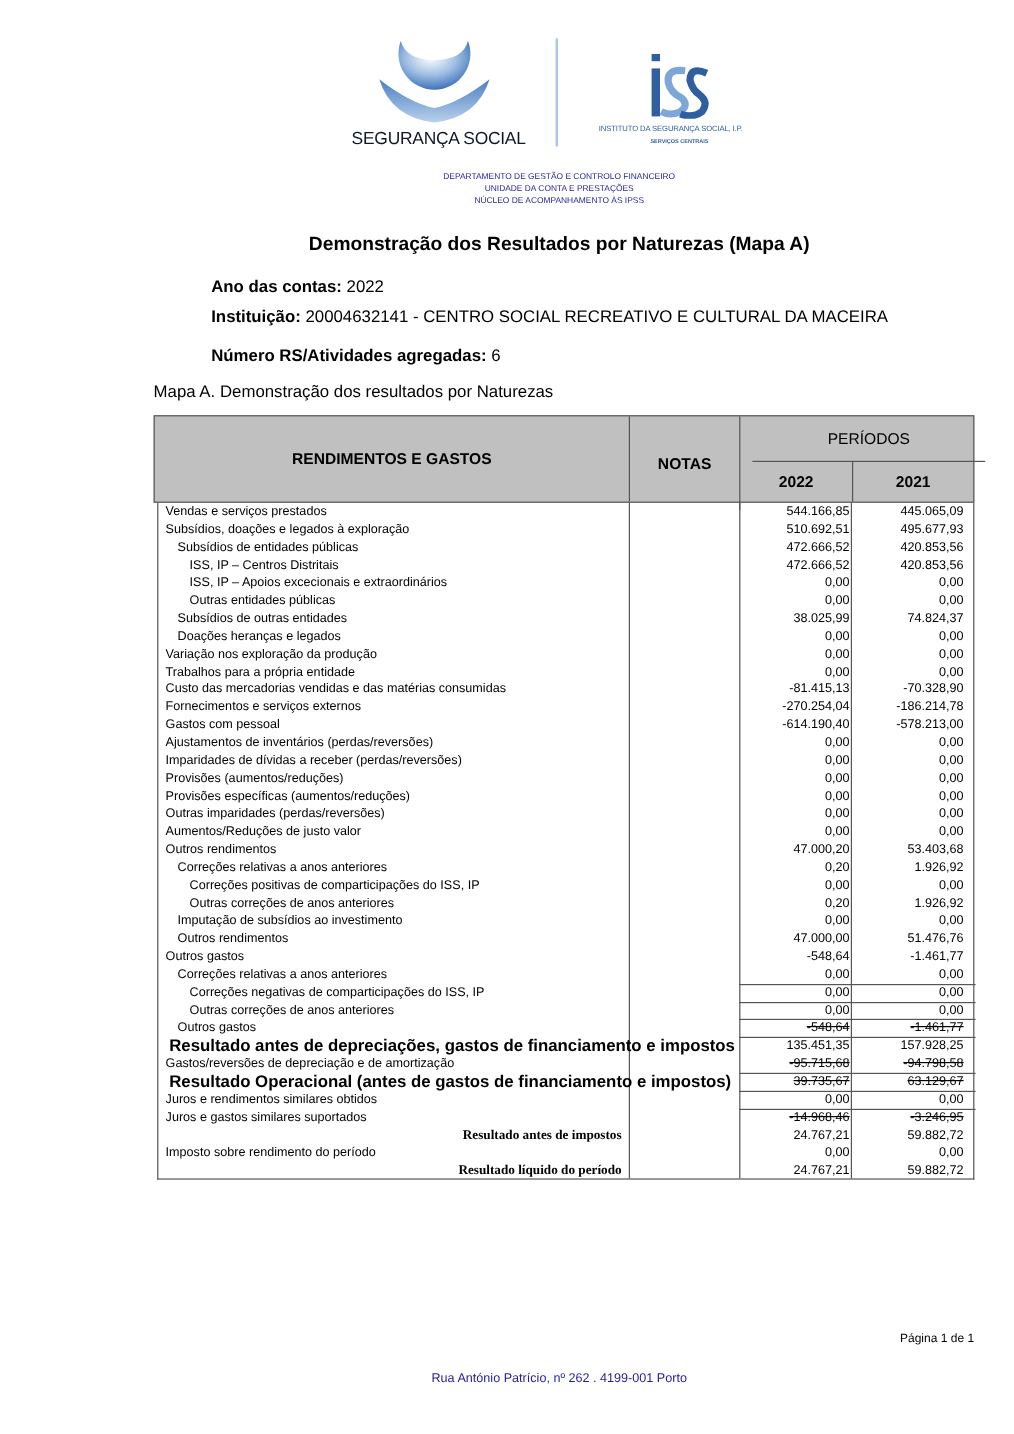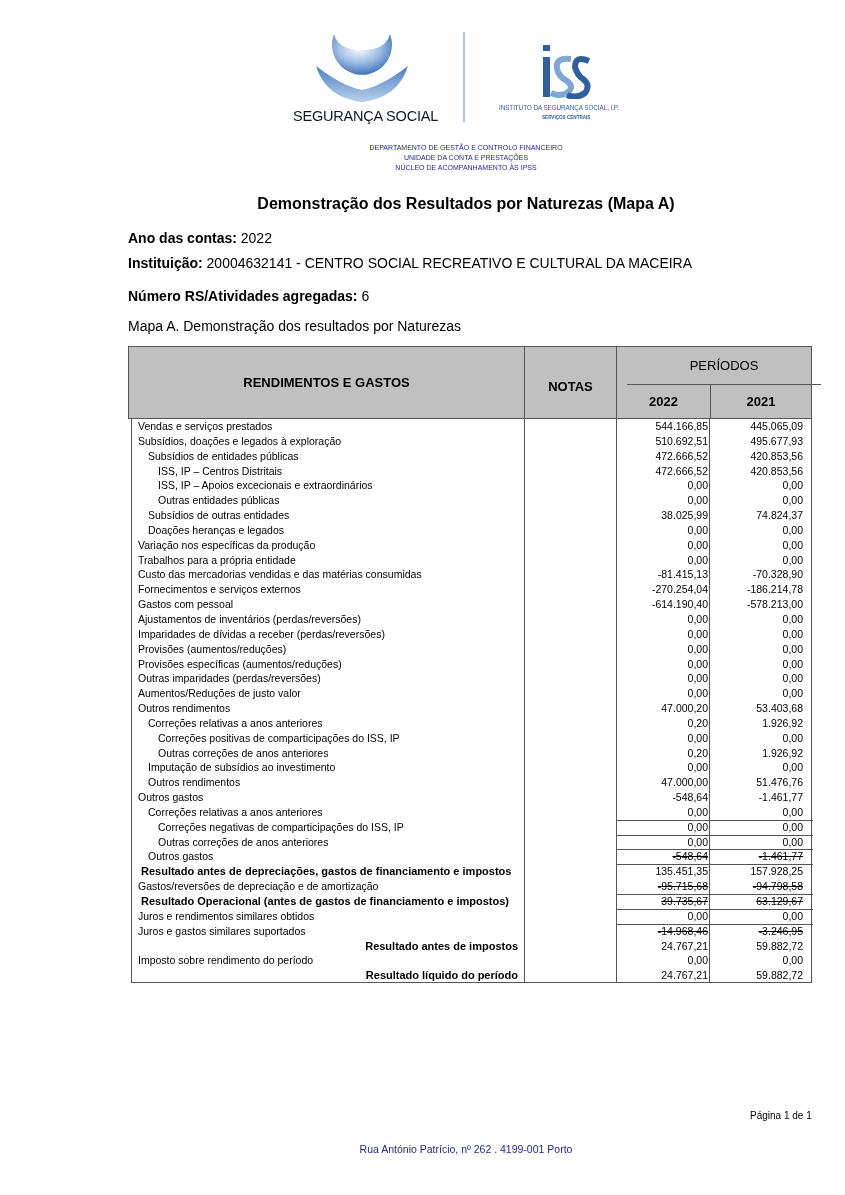--- a/index.html
+++ b/index.html
@@ -12,43 +12,43 @@
   .logo-divider { position: absolute; left: 463px; top: 32px; width: 2px; height: 90px; background: #a8c6e6; }
   .logo-iss { position: absolute; left: 495px; top: 45px; width: 140px; height: 80px; }
   .logo-iss svg { position: absolute; left: 42px; top: 0; }
   .logo-iss .iss-name { position: absolute; left: 4px; top: 59px; font-size: 6.4px; color: #2f5f9e; white-space: nowrap; letter-spacing: -0.1px; }
   .logo-iss .iss-sub { position: absolute; left: 47px; top: 70px; font-size: 4.6px; color: #2f5f9e; font-weight: bold; white-space: nowrap; }
 
   .dept { position: absolute; left: 0; width: 932px; top: 143px; text-align: center; font-size: 7px; line-height: 10px; color: #1f1f9c; }
 
   .title { position: absolute; left: 0; width: 932px; top: 195px; text-align: center; font-size: 16px; font-weight: bold; }
   .meta { position: absolute; left: 128px; font-size: 14px; white-space: nowrap; }
-  .meta b { font-weight: bold; }
+  .meta b { font-weight: bold; margin-left: 48px; }
   .meta-ano { top: 230px; }
   .meta-inst { top: 255px; }
   .meta-num { top: 288px; }
   .meta-mapa { top: 318px; }
 
   
   .tbl { position: absolute; left: 128px; top: 346px; width: 684px; }
   .thead { position: relative; height: 73px; background: #c0c0c0; border: 1px solid #555; box-sizing: border-box; }
   .thead .h-rg { position: absolute; left: 0; top: 0; width: 395px; height: 71px; display: flex; align-items: center; justify-content: center; font-weight: bold; font-size: 13px; border-right: 1px solid #555; }
   .thead .h-notas { position: absolute; left: 396px; top: 0; width: 91px; height: 78px; display: flex; align-items: center; justify-content: center; font-weight: bold; font-size: 13px; border-right: 1px solid #555; }
   .thead .h-per { position: absolute; left: 498px; top: 0; width: 194px; height: 37px; display: flex; align-items: center; justify-content: center; font-size: 13px; border-bottom: 1px solid #555; }
   .thead .h-y1 { position: absolute; left: 488px; top: 38px; width: 93px; height: 33px; display: flex; align-items: center; justify-content: center; font-weight: bold; font-size: 13px; border-right: 1px solid #555; }
   .thead .h-y2 { position: absolute; left: 582px; top: 38px; width: 100px; height: 33px; display: flex; align-items: center; justify-content: center; font-weight: bold; font-size: 13px; }
 
   .tbody { position: relative; border-left: 1px solid #555; border-right: 1px solid #555; border-bottom: 1px solid #555; margin-left: 3px; width: 681px; box-sizing: border-box; }
   .tbody .vline { position: absolute; top: 0; bottom: 0; width: 1px; background: #555; }
   .row { position: relative; height: 14.85px; font-size: 10.5px; line-height: 14.85px; }
   .row .lbl { position: absolute; left: 6px; white-space: nowrap; }
   .row .lbl.i1 { left: 16px; }
   .row .lbl.i2 { left: 26px; text-align: right; }
-  .row .lbl.bsmall { font-weight: bold; font-size: 11px; left: 9px; }
-  .row .lbl.bright { font-weight: bold; font-size: 11px; left: auto; right: 293px; }
+  .row .lbl.bsmall { font-weight: bold; font-size: 14px; left: 9px; }
+  .row .lbl.bright { font-weight: bold; font-size: 11px; left: auto; right: 293px; font-family: Liberation Serif, serif; }
   .row .v1 { position: absolute; left: 485px; width: 91px; text-align: right; }
   .row .v2 { position: absolute; left: 579px; width: 92px; text-align: right; }
   .row .bold { font-weight: normal; }
   .row.framed::before { content: ""; position: absolute; left: 484px; width: 197px; top: 0; height: 1px; background: #555; }
 
   .pagina { position: absolute; left: 750px; top: 1110px; font-size: 10px; }
   .footer-addr { position: absolute; left: 0; width: 932px; top: 1143px; text-align: center; font-size: 10.5px; color: #1f1f9c; }
 </style>
 </head>
 <body>
@@ -151,21 +151,21 @@
         <span class="lbl i1">Subsídios de outras entidades</span>
         <span class="v1"><span class="s">38.025,99</span></span>
         <span class="v2"><span class="s">74.824,37</span></span>
       </div>
       <div class="row">
         <span class="lbl i1">Doações heranças e legados</span>
         <span class="v1"><span class="s">0,00</span></span>
         <span class="v2"><span class="s">0,00</span></span>
       </div>
       <div class="row">
-        <span class="lbl">Variação nos específicas da produção</span>
+        <span class="lbl">Variação nos exploração da produção</span>
         <span class="v1"><span class="s">0,00</span></span>
         <span class="v2"><span class="s">0,00</span></span>
       </div>
       <div class="row">
         <span class="lbl">Trabalhos para a própria entidade</span>
         <span class="v1"><span class="s">0,00</span></span>
         <span class="v2"><span class="s">0,00</span></span>
       </div>
       <div class="row">
         <span class="lbl">Custo das mercadorias vendidas e das matérias consumidas</span>

